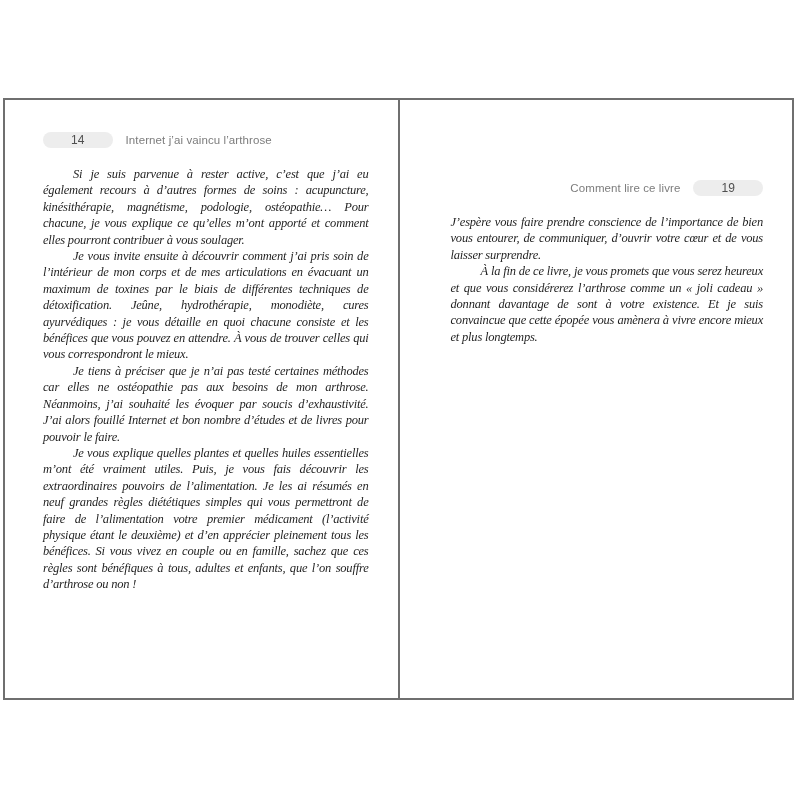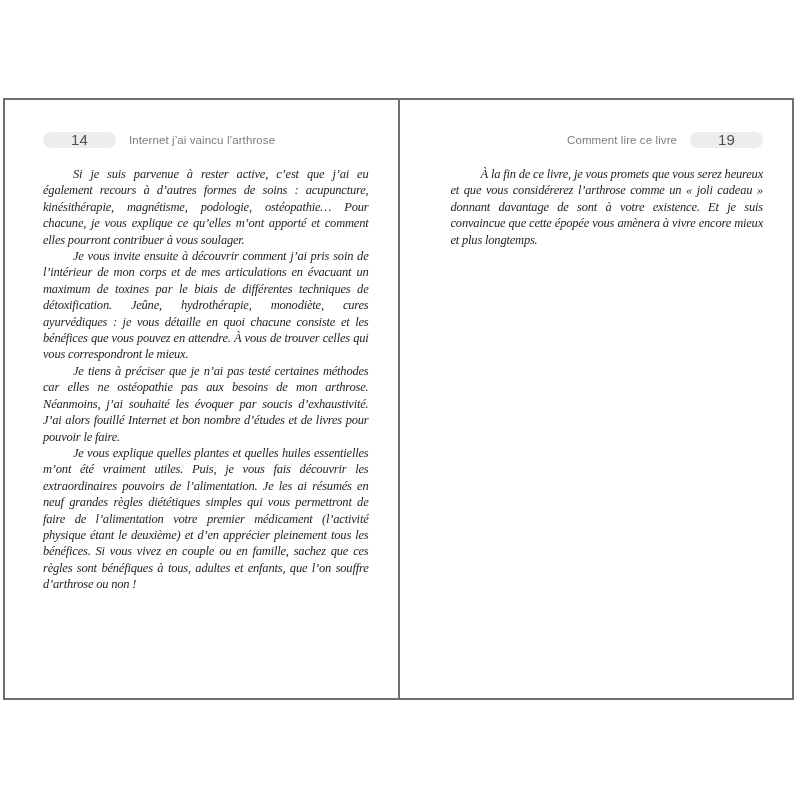--- a/index.html
+++ b/index.html
@@ -23,41 +23,41 @@
   }
   .page {
     flex: 1 1 50%;
     box-sizing: border-box;
     position: relative;
   }
   .page--left  { border-right: 1px solid #6f6f6f; }
   .page--right { border-left: 1px solid #6f6f6f; }
 
   .page-inner--left  { padding: 32px 29px 0 38px; }
-  .page-inner--right { padding: 32px 29px 0 51px; }
+  .page-inner--right { padding: 32px 29px 0 51px; margin-top: 48px; }
 
   .page-header {
     display: flex;
     align-items: center;
     gap: 13px;
     font-family: "Liberation Sans", sans-serif;
     font-size: 11.5px;
     color: #7c7c7c;
     letter-spacing: 0.1px;
     margin-bottom: 18px;
     height: 16px;
   }
   .page-header--right { justify-content: flex-end; }
 
   .page-badge {
     display: inline-block;
     background: #ededed;
     color: #4f4f4f;
     border-radius: 8px;
-    font-size: 15px;
+    font-size: 12px;
     line-height: 14px;
     padding: 1px 28px;
     text-align: center;
   }
 
   .page-body {
     font-family: "Liberation Serif", "DejaVu Serif", serif;
     font-size: 12.5px;
     line-height: 16.4px;
     color: #1f1f1f;
@@ -91,18 +91,19 @@
     </div>
   </div>
 
   <div class="page page--right">
     <div class="page-inner--right">
       <div class="page-header page-header--right">
         <span>Comment lire ce livre</span>
         <span class="page-badge">19</span>
       </div>
       <div class="page-body">
+        <p class="no-indent">J’espère vous faire prendre conscience de l’importance de bien vous entourer, de communiquer, d’ouvrir votre cœur et de vous laisser surprendre.</p>
         <p>À la fin de ce livre, je vous promets que vous serez heureux et que vous considérerez l’arthrose comme un « joli cadeau » donnant davantage de sont à votre existence. Et je suis convaincue que cette épopée vous amènera à vivre encore mieux et plus longtemps.</p>
       </div>
     </div>
   </div>
 
 </div>
 
 </body></html>

